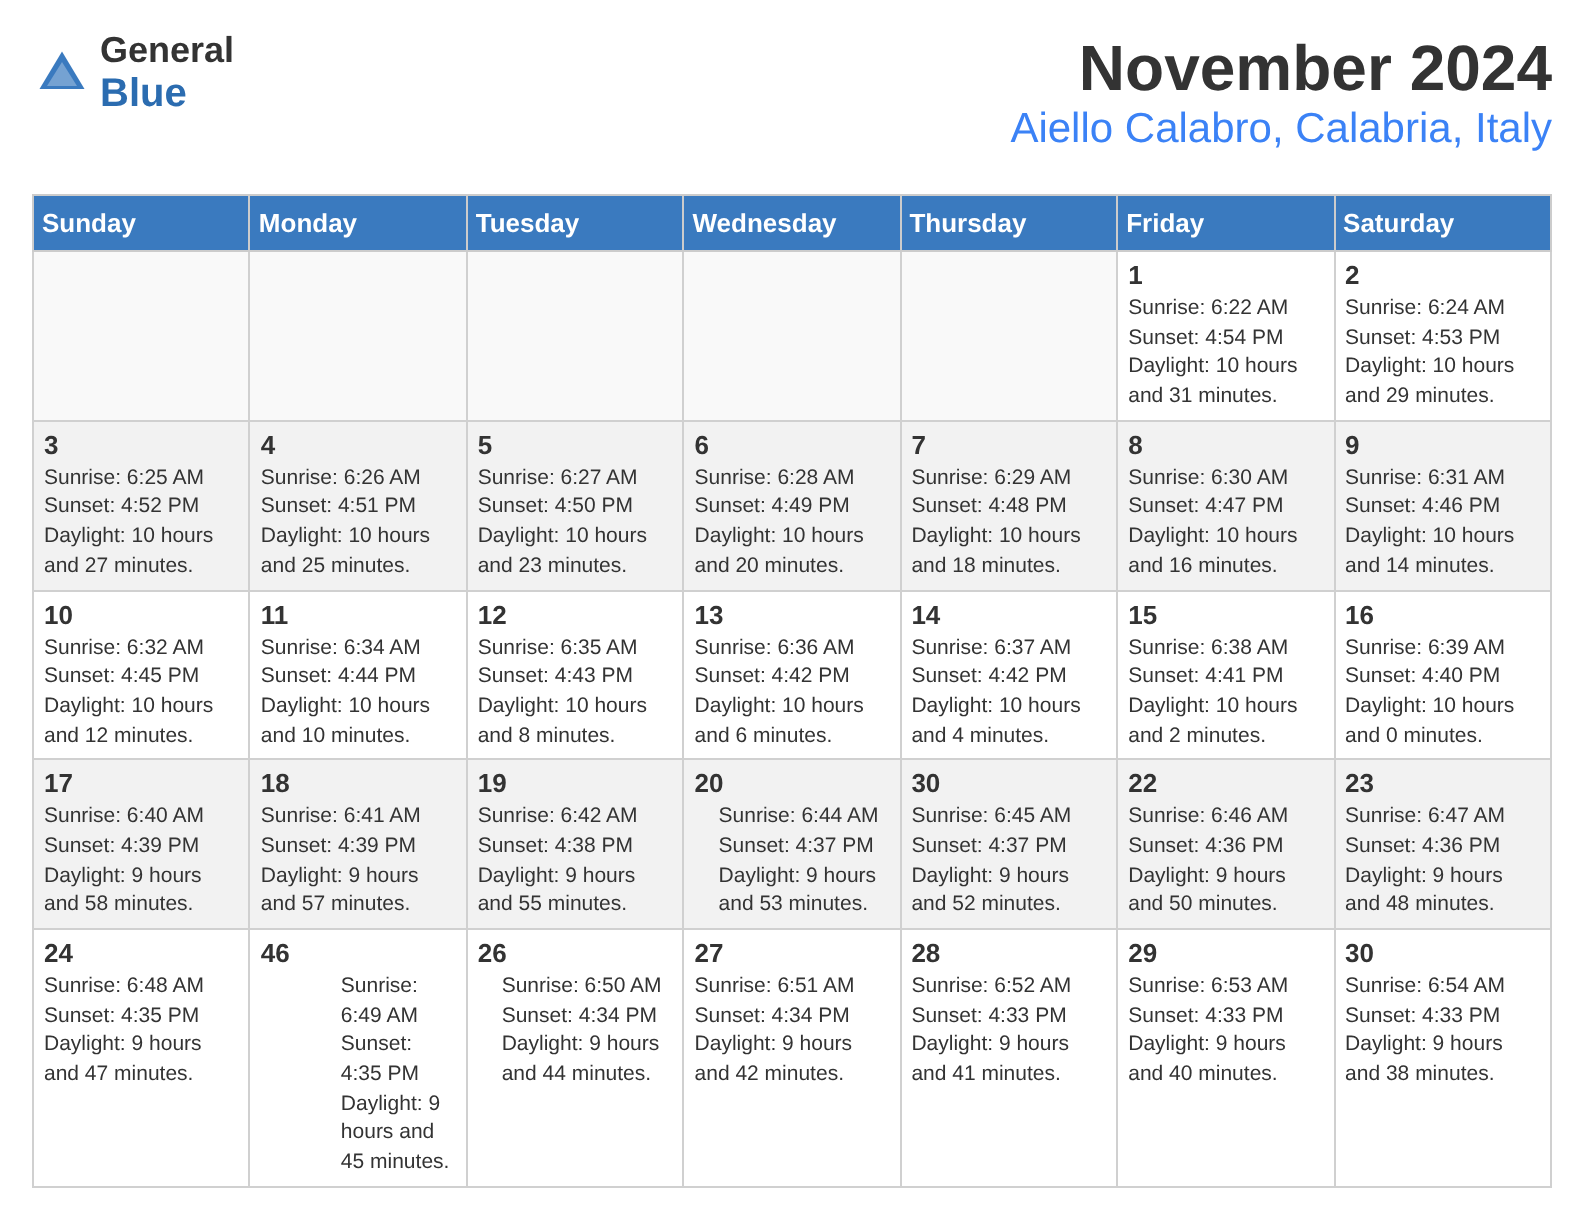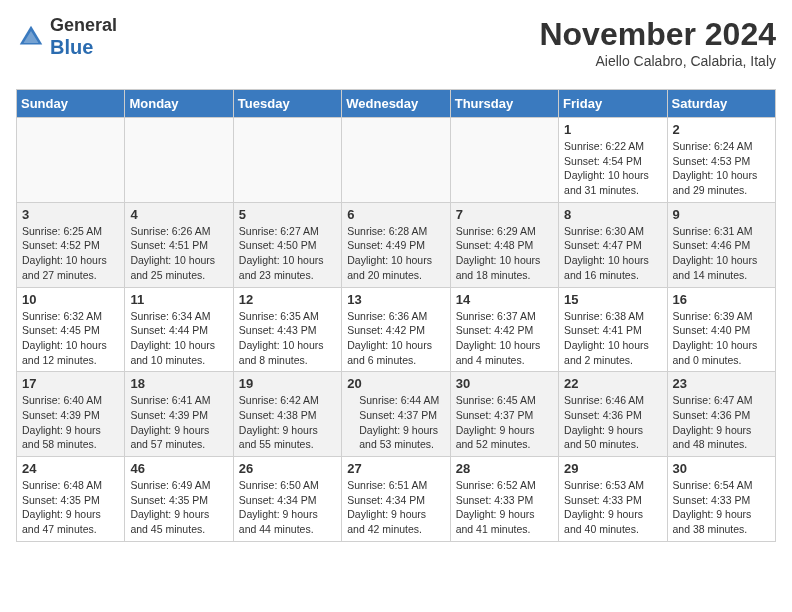--- a/index.html
+++ b/index.html
@@ -42,22 +42,22 @@
     }
     .title-area {
       text-align: right;
     }
     .month-title {
       font-size: 32px;
       font-weight: bold;
       color: #333;
     }
     .location {
-      font-size: 14px;
-      color: #404040;
+      font-size: 21px;
+      color: #3b82f6;
     }
     .calendar {
       width: 100%;
       border-collapse: collapse;
       padding-left: 24px;
     }
     .calendar th {
       background-color: #3a7abf;
       color: #fff;
       font-size: 13px;
@@ -279,27 +279,27 @@
       </tr>
       <tr>
         <td>
           <div class="day-num">24</div>
           <div class="day-info" style="white-space: pre-line;">Sunrise: 6:48 AM
 Sunset: 4:35 PM
 Daylight: 9 hours and 47 minutes.</div>
         </td>
         <td>
           <div class="day-num">46</div>
-          <div class="day-info" style="white-space: pre-line;">Sunrise: 6:49 AM
+          <div class="day-info" style="white-space: pre-line; margin-left: 40px;">Sunrise: 6:49 AM
 Sunset: 4:35 PM
 Daylight: 9 hours and 45 minutes.</div>
         </td>
         <td>
           <div class="day-num">26</div>
-          <div class="day-info" style="white-space: pre-line;">Sunrise: 6:50 AM
+          <div class="day-info" style="white-space: pre-line; margin-left: 12px;">Sunrise: 6:50 AM
 Sunset: 4:34 PM
 Daylight: 9 hours and 44 minutes.</div>
         </td>
         <td>
           <div class="day-num">27</div>
           <div class="day-info" style="white-space: pre-line;">Sunrise: 6:51 AM
 Sunset: 4:34 PM
 Daylight: 9 hours and 42 minutes.</div>
         </td>
         <td>

